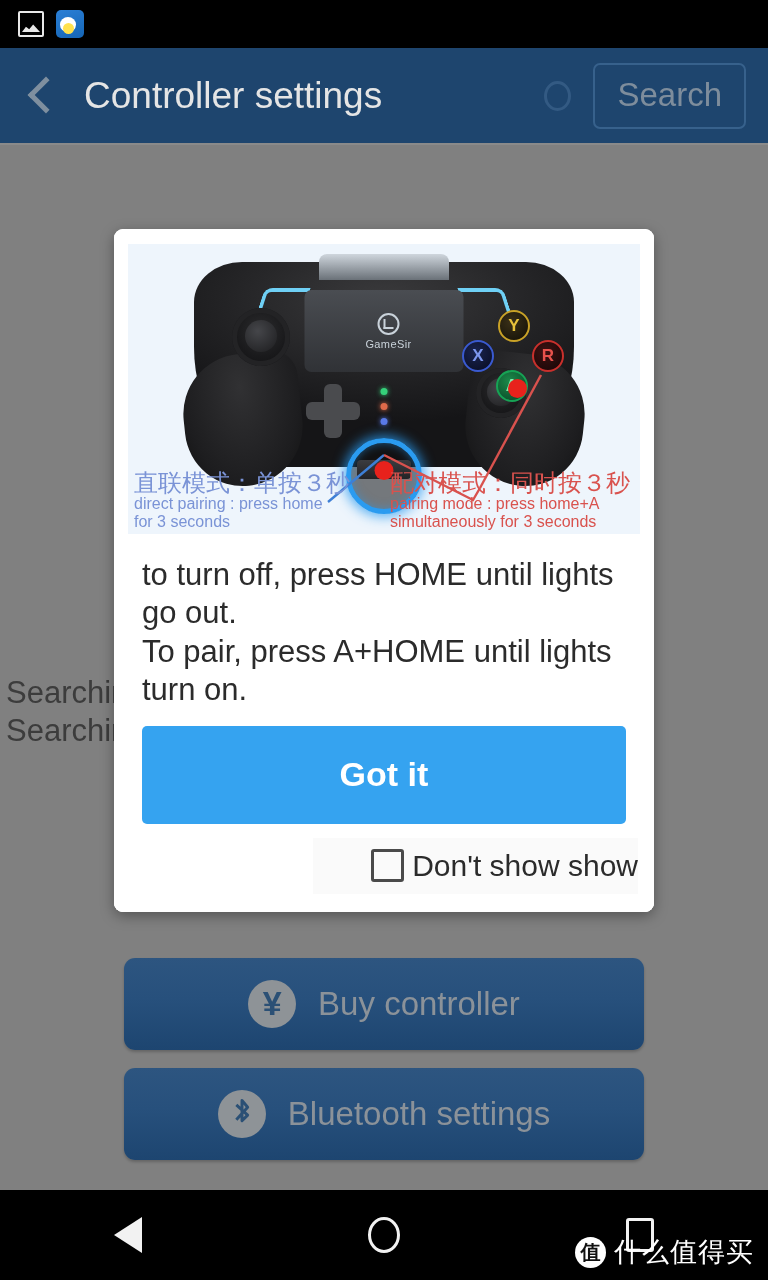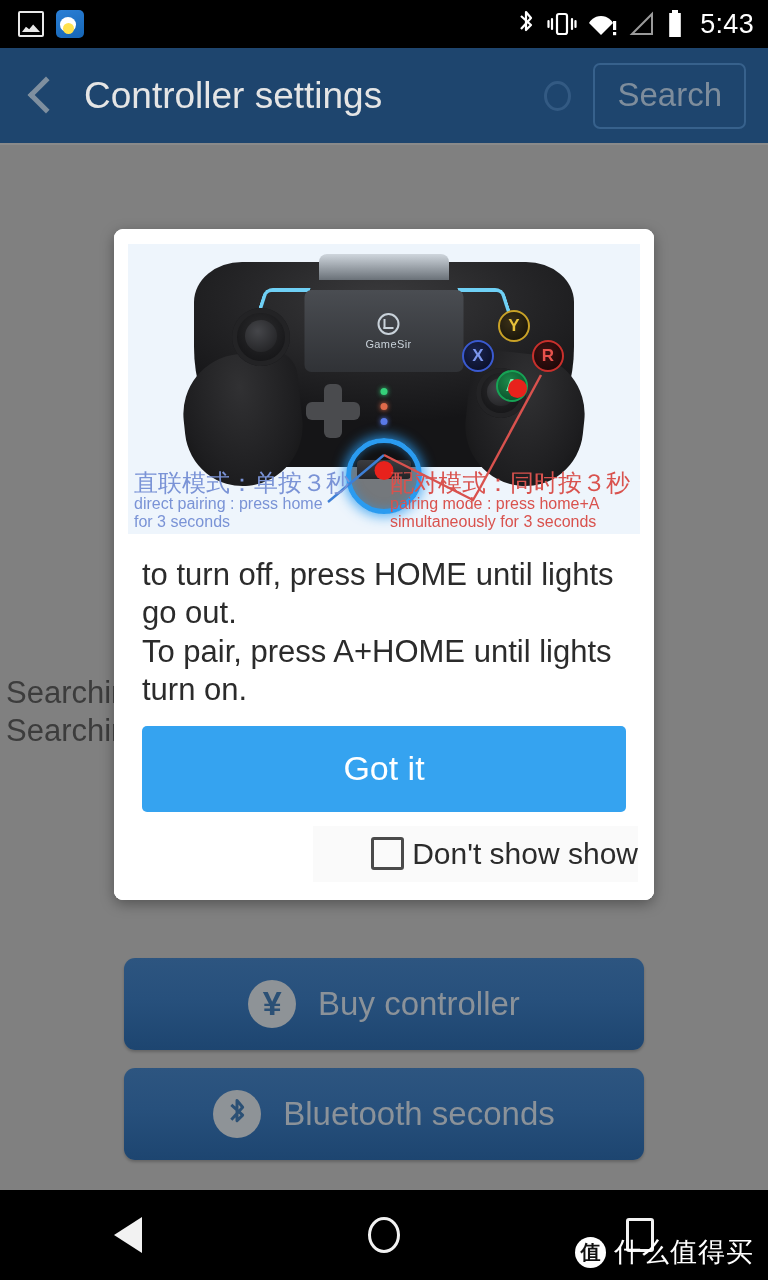--- a/index.html
+++ b/index.html
@@ -411,28 +411,29 @@
 
   
   #dialog-message {
     padding: 22px 28px 16px 28px;
     color: #2b2b2b;
     font-size: 31px;
     line-height: 1.24;
   }
   #got-it-button {
     margin: 0 28px 0 28px;
-    height: 86px;
+    height: 98px;
     background: #35a3f0;
     border-radius: 5px;
     display: flex;
     align-items: center;
     justify-content: center;
     color: #fff;
     font-size: 34px;
+    font-weight: bold;
   }
   #dont-show-row {
     margin: 14px 16px 0 0;
     height: 56px;
     display: flex;
     align-items: center;
     justify-content: flex-end;
     gap: 8px;
     background: linear-gradient(to right, #fff 0%, #fff 38%, #fafafa 38%, #fafafa 100%);
   }
@@ -511,42 +512,20 @@
 </head>
 <body>
 
 <div id="screen">
 
   <div id="statusbar">
     <div class="sb-left">
       <div class="icon-photo"></div>
       <div class="icon-app"></div>
     </div>
-    <div class="sb-right">
-      <svg class="sb-ic" width="20" height="30" viewBox="0 0 20 30">
-        <path d="M5 7 L15 16 L10 21 L10 3 L15 9 L5 20" fill="none" stroke="#fff" stroke-width="2.2" stroke-linejoin="round"></path>
-      </svg>
-      <svg class="sb-ic" width="30" height="28" viewBox="0 0 30 28">
-        <rect x="10" y="4" width="10" height="20" rx="2" fill="none" stroke="#fff" stroke-width="2.2"></rect>
-        <path d="M5 9 V19 M1.5 11 V17 M25 9 V19 M28.5 11 V17" stroke="#fff" stroke-width="2.2" stroke-linecap="round"></path>
-      </svg>
-      <svg class="sb-ic" width="30" height="26" viewBox="0 0 30 26">
-        <path d="M13 5 C6 5 2 10 1 12 L13 24 L25 12 C24 10 20 5 13 5 Z" fill="#fff"></path>
-        <rect x="25" y="10" width="3.2" height="9" fill="#fff"></rect>
-        <rect x="25" y="21" width="3.2" height="3.2" fill="#fff"></rect>
-      </svg>
-      <svg class="sb-ic" width="26" height="26" viewBox="0 0 26 26">
-        <path d="M23 3 L23 23 L3 23 Z" fill="none" stroke="#9a9a9a" stroke-width="2"></path>
-      </svg>
-      <svg class="sb-ic" width="18" height="30" viewBox="0 0 18 30">
-        <rect x="6" y="1" width="6" height="3" fill="#fff"></rect>
-        <rect x="3.2" y="4" width="11.6" height="24" fill="#fff"></rect>
-      </svg>
-      <div class="sb-time">5:43</div>
-    </div>
   </div>
 
   <div id="appbar">
     <div id="back-arrow"></div>
     <div id="appbar-title">Controller settings</div>
     <div id="appbar-right">
       <div id="progress-circle"></div>
       <div id="search-button">Search</div>
     </div>
   </div>
@@ -562,21 +541,21 @@
       </div>
       <div class="bg-btn-label">Buy controller</div>
     </div>
 
     <div class="bg-btn" id="bluetooth-settings-button">
       <div class="bg-btn-icon">
         <svg width="26" height="34" viewBox="0 0 20 30">
           <path d="M5 7 L15 16 L10 21 L10 3 L15 9 L5 20" fill="none" stroke="#2b5075" stroke-width="2.6" stroke-linejoin="round"></path>
         </svg>
       </div>
-      <div class="bg-btn-label">Bluetooth seconds</div>
+      <div class="bg-btn-label">Bluetooth settings</div>
     </div>
   </div>
 
   <div id="dialog">
 
 
     <div id="dialog-body">
 
       <div id="controller-figure">
 

